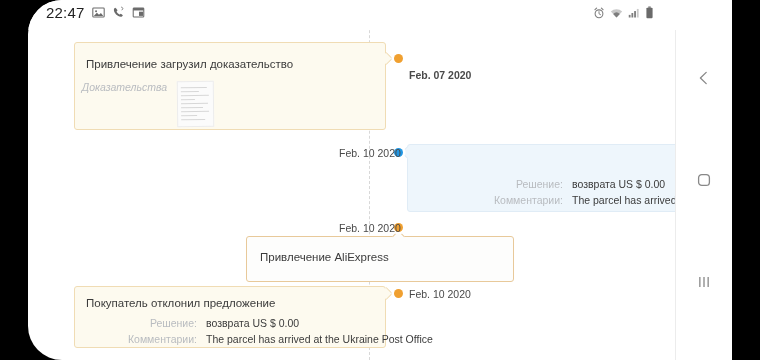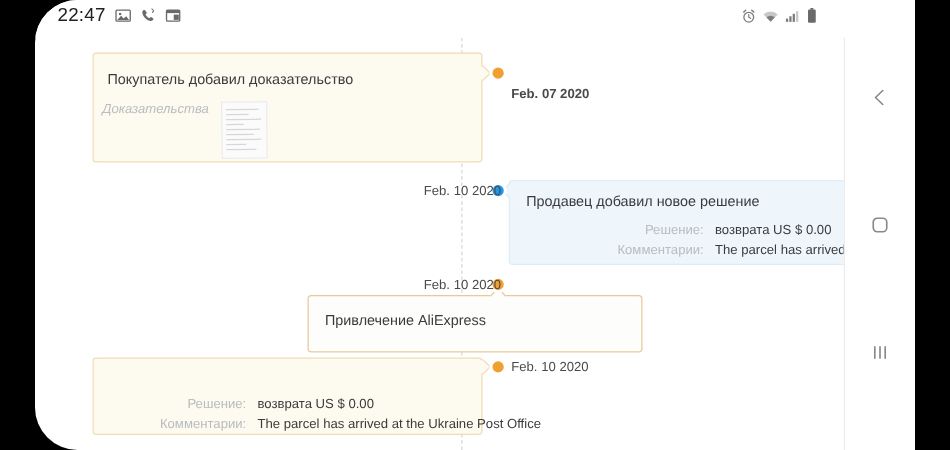--- a/index.html
+++ b/index.html
@@ -217,21 +217,21 @@
 <div id="device">
   <div id="screen">
 
     <div id="content">
 
       <div id="rail"></div>
 
       <div class="card cream" style="left:46px; top:-14px; width:312px; height:40px;"></div>
 
       <div class="card cream" style="left:46px; top:42px; width:312px; height:88px;">
-        <div class="card-title" style="position:absolute; left:11px; top:15px;">Покупатель добавил доказательство</div>
+        <div class="card-title" style="position:absolute; left:11px; top:15px;">Привлечение загрузил доказательство</div>
 
         <div class="evidence-row" style="position:absolute; left:0px; top:38px;">
           <div class="evidence-label">Доказательства</div>
           <div class="evidence-thumb">
             <i style="top:5px;  width:26px;"></i>
             <i style="top:9px;  width:18px;"></i>
             <i style="top:13px; width:28px;"></i>
             <i style="top:17px; width:14px;"></i>
             <i style="top:21px; width:27px;"></i>
             <i style="top:25px; width:22px;"></i>
@@ -239,21 +239,20 @@
             <i style="top:33px; width:16px;"></i>
             <i style="top:37px; width:24px;"></i>
           </div>
         </div>
       </div>
       <div class="tail cream-r" style="left:354px; top:54px;"></div>
       <div class="dot orange ring" style="left:366px; top:54px;"></div>
       <div class="date" style="left:381px; top:69px;font-weight:bold;">Feb. 07 2020</div>
 
       <div class="card blue" style="left:379px; top:144px; width:312px; height:68px;">
-        <div class="card-title" style="position:absolute; left:13px; top:11px;">Продавец добавил новое решение</div>
 
         <div class="kv" style="position:absolute; left:0px; top:31px;">
           <div class="k" style="width:155px;">Решение:</div>
           <div class="v">возврата US $ 0.00</div>
         </div>
         <div class="kv" style="position:absolute; left:0px; top:47px;">
           <div class="k" style="width:155px;">Комментарии:</div>
           <div class="v">The parcel has arrived at the Ukraine Post Office</div>
         </div>
       </div>
@@ -262,20 +261,21 @@
       <div class="date" style="left:311px; top:147px; text-align:right;">Feb. 10 2020</div>
 
       <div class="dot orange ring" style="left:366px; top:223px;"></div>
       <div class="date" style="left:311px; top:222px; text-align:right;">Feb. 10 2020</div>
       <div class="card white" style="left:218px; top:236px; width:268px; height:46px;">
         <div class="card-title" style="position:absolute; left:13px; top:14px;">Привлечение AliExpress</div>
       </div>
       <div class="tail white-t" style="left:366px; top:232px;"></div>
 
       <div class="card cream" style="left:46px; top:286px; width:312px; height:62px;">
+        <div class="card-title" style="position:absolute; left:11px; top:10px;">Покупатель отклонил предложение</div>
 
         <div class="kv" style="position:absolute; left:-33px; top:28px;">
           <div class="k" style="width:155px;">Решение:</div>
           <div class="v">возврата US $ 0.00</div>
         </div>
         <div class="kv" style="position:absolute; left:-33px; top:44px;">
           <div class="k" style="width:155px;">Комментарии:</div>
           <div class="v">The parcel has arrived at the Ukraine Post Office</div>
         </div>
       </div>

